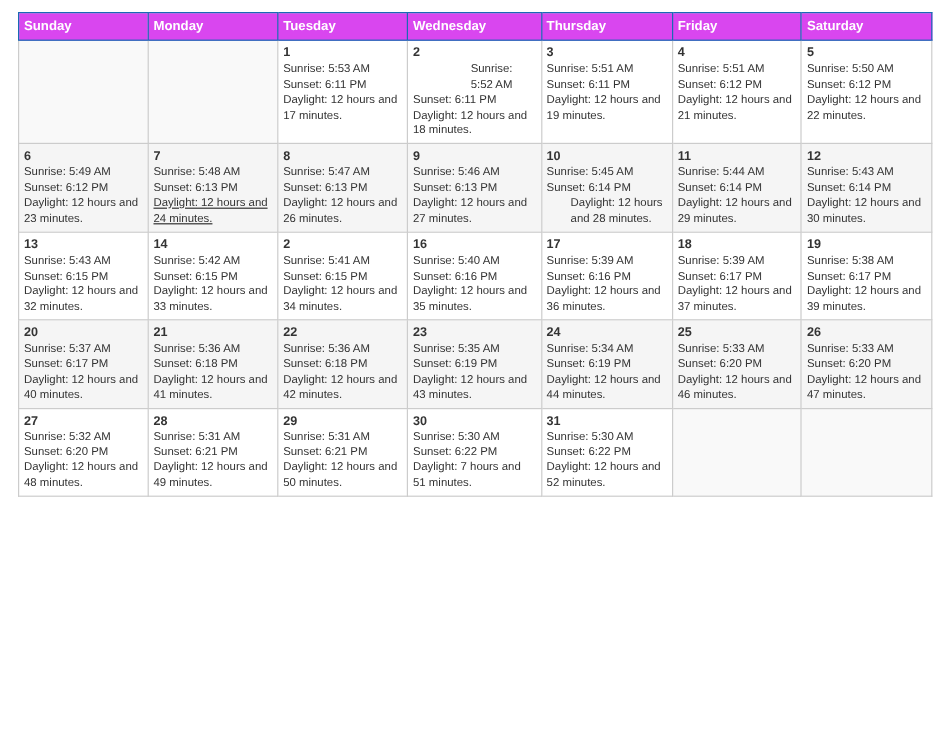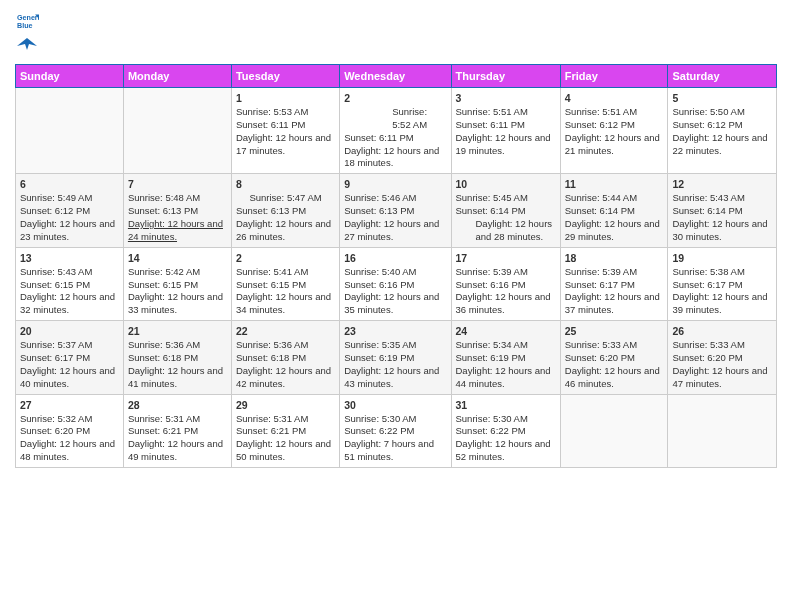--- a/index.html
+++ b/index.html
@@ -80,44 +80,20 @@
       margin-bottom: 1px;
     }
     .empty {
       background: #f9f9f9;
     }
   </style>
 </head>
 <body>
 
 <div class="page">
-  <div class="header">
-    <div class="logo">
-      <div>
-        <svg class="logo-icon" viewBox="0 0 40 40" xmlns="http://www.w3.org/2000/svg">
-          <text y="18" font-size="13" font-weight="bold" fill="#1a6ab5">General</text>
-          <text y="32" font-size="13" font-weight="bold" fill="#1a6ab5">Blue</text>
-          <polygon points="55,8 65,8 65,20" fill="#1a6ab5" transform="translate(-22,0)"></polygon>
-        </svg>
-        <div style="display:flex;align-items:center;gap:2px;">
-          <div style="line-height:1.1;">
-            <div style="font-size:13px;font-weight:bold;color:#1a6ab5;"></div>
-            <div style="font-size:13px;font-weight:bold;color:#1a6ab5;"></div>
-          </div>
-          <svg width="20" height="20" viewBox="0 0 20 20">
-            <polygon points="10,2 20,10 12,8 10,14 8,8 0,10" fill="#1a6ab5"></polygon>
-          </svg>
-        </div>
-      </div>
-    </div>
-    <div class="title-block">
-      <div class="month-title"></div>
-      <div class="location"></div>
-    </div>
-  </div>
 
   <table>
     <thead>
       <tr>
       <th>Sunday</th>
           <th>Monday</th>
           <th>Tuesday</th>
           <th>Wednesday</th>
           <th>Thursday</th>
           <th>Friday</th>
@@ -167,21 +143,21 @@
             <span style="display: block;">Daylight: 12 hours and 23 minutes.</span>
           </td>
           <td>
             <span class="day-num">7</span>
             <span style="display: block;">Sunrise: 5:48 AM</span>
             <span style="display: block;">Sunset: 6:13 PM</span>
             <span style="display: block; text-decoration: underline;">Daylight: 12 hours and 24 minutes.</span>
           </td>
           <td>
             <span class="day-num">8</span>
-            <span style="display: block; text-align: center;">Sunrise: 5:47 AM</span>
+            <span style="display: block;">Sunrise: 5:47 AM</span>
             <span style="display: block;">Sunset: 6:13 PM</span>
             <span style="display: block;">Daylight: 12 hours and 26 minutes.</span>
           </td>
           <td>
             <span class="day-num">9</span>
             <span style="display: block;">Sunrise: 5:46 AM</span>
             <span style="display: block;">Sunset: 6:13 PM</span>
             <span style="display: block;">Daylight: 12 hours and 27 minutes.</span>
           </td>
           <td>

